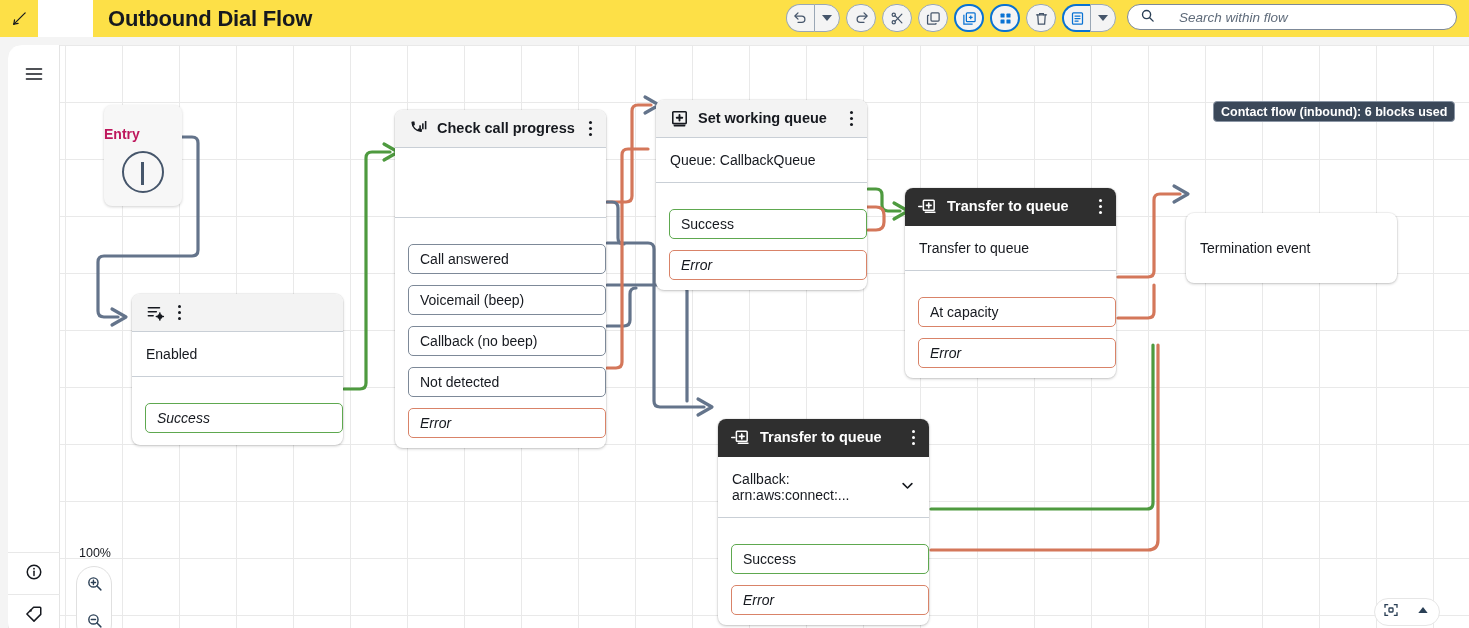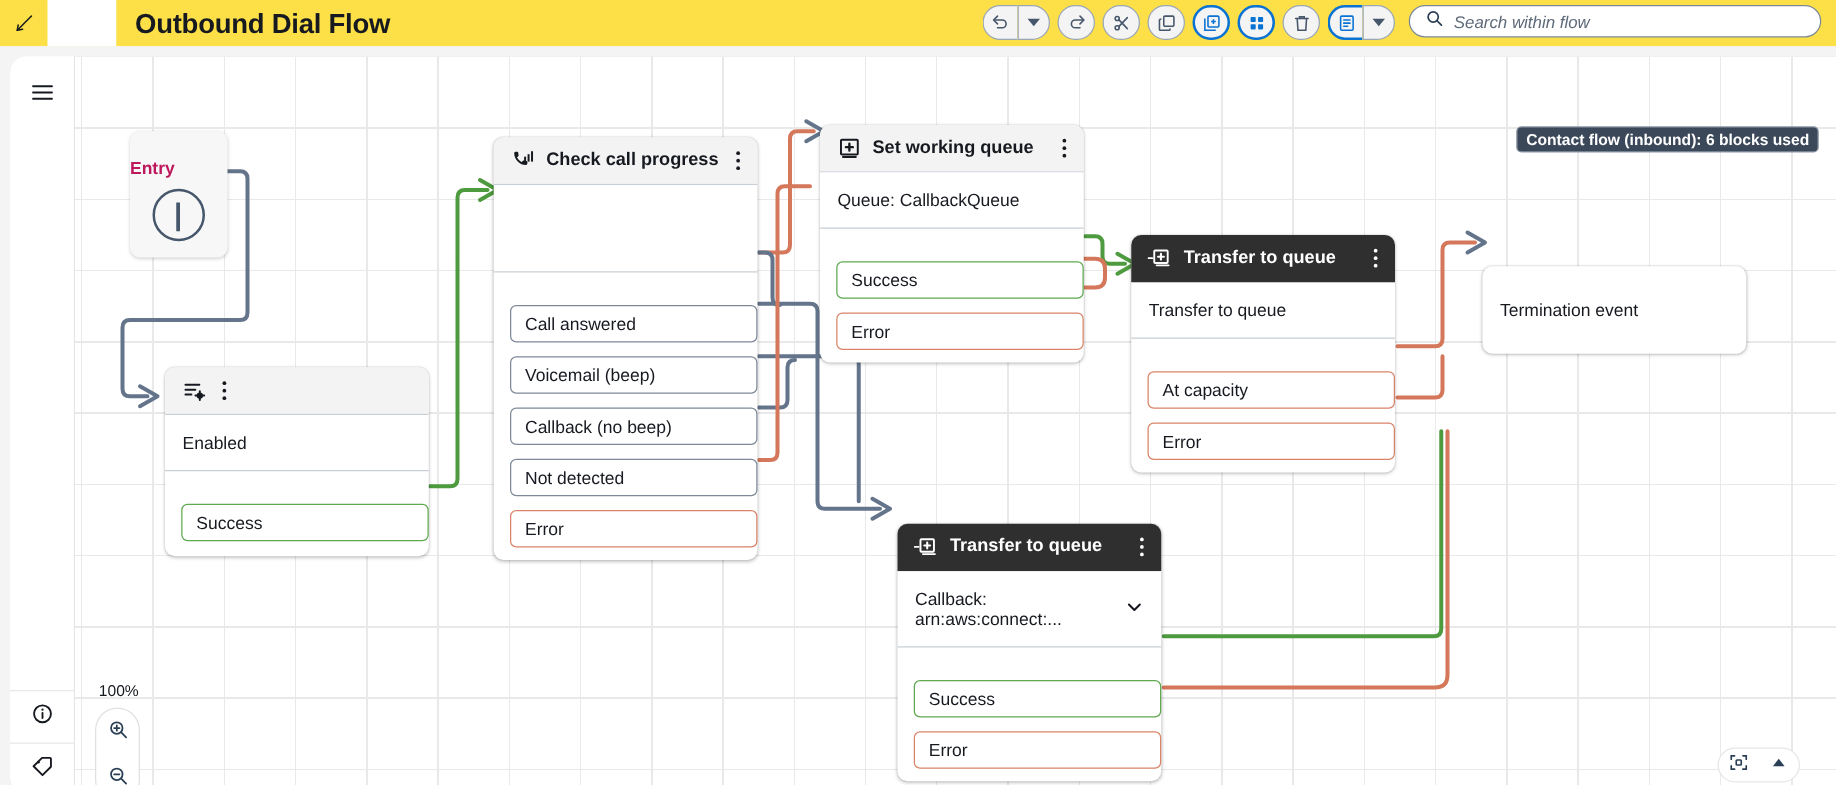--- a/index.html
+++ b/index.html
@@ -34,21 +34,21 @@
   }
   .tb-btn.split-l { border-radius: 14px 0 0 14px; border-right: none; width: 28px; }
   .tb-btn.split-r { border-radius: 0 14px 14px 0; width: 26px; }
   .tb-btn.active { border-color: #0972d3; color: #0972d3; border-width: 2px; }
   .tb-btn svg { display: block; }
   .caret { width: 0; height: 0; border-left: 5px solid transparent; border-right: 5px solid transparent; border-top: 6px solid #46566b; }
 
   .search-box {
     position: absolute; right: 12px; top: 4px; width: 330px; height: 26px;
     background: #ffffff; border: 1px solid #7d8998; border-radius: 15px;
-    display: flex; align-items: center; padding: 0 12px; gap: 8px;
+    display: flex; align-items: center; padding: 0 12px; gap: 24px;
   }
   .search-box input {
     border: none; outline: none; font-size: 13.5px; font-style: italic;
     color: #5f6b7a; background: transparent; width: 100%;
     font-family: "Liberation Sans", sans-serif;
   }
   .search-box input::placeholder { color: #5f6b7a; opacity: 1; }
 
   
   .stage { position: absolute; left: 0; top: 37px; width: 1469px; height: 591px; background: #f4f4f4; }
@@ -123,21 +123,21 @@
     padding: 14px 14px; font-size: 14px; color: #16191f;
     display: flex; align-items: center; justify-content: flex-start; gap: 8px;
   }
   .node-body.tall { min-height: 70px; }
   .node-ports { border-top: 1px solid #c9cfd6; padding: 26px 0 10px 0; }
   .port {
     height: 30px; margin: 0 0 11px 13px; border: 1px solid #7d8998; border-radius: 5px;
     display: flex; align-items: center; padding-left: 11px; font-size: 14px; color: #16191f;
     background: #ffffff;
   }
-  .port:last-child { margin-bottom: 0; }
+  .port:last-child { margin-bottom: 0; font-style: italic; }
   .port.success { border-color: #5ea84f; }
   .port.error   { border-color: #d98368; }
 
   
   #entry       { left: 96px; top: 60px;  width: 78px;  height: 101px; background:#f7f7f7; border-radius:8px; box-shadow:0 1px 3px rgba(0,0,0,.18); }
   #entry .entry-label { text-align:left; font-size:14px; font-weight:bold; color:#be185d; padding-top:21px; }
   #entry .entry-circle {
     width: 42px; height: 42px; border: 2.5px solid #46566b; border-radius: 50%;
     margin: 9px auto 0; position: relative;
   }

